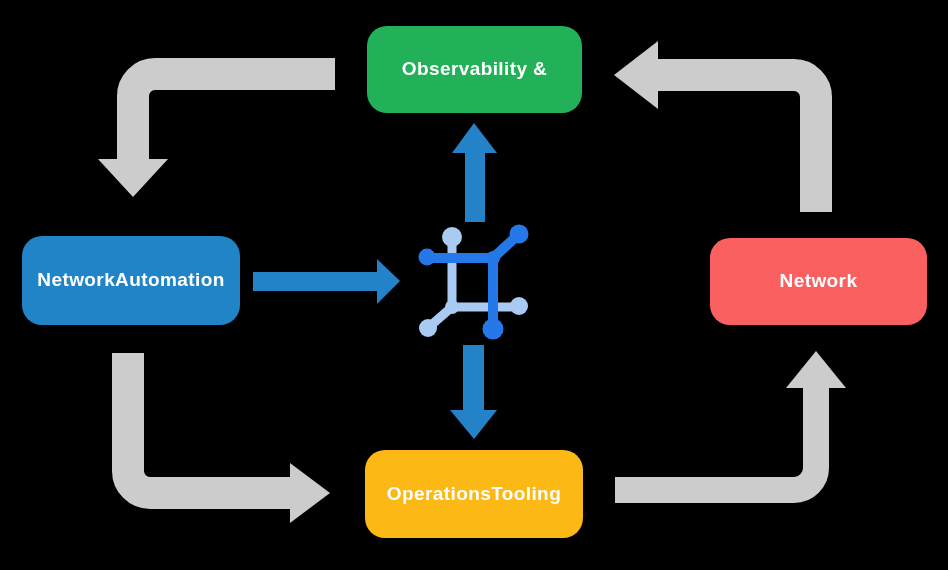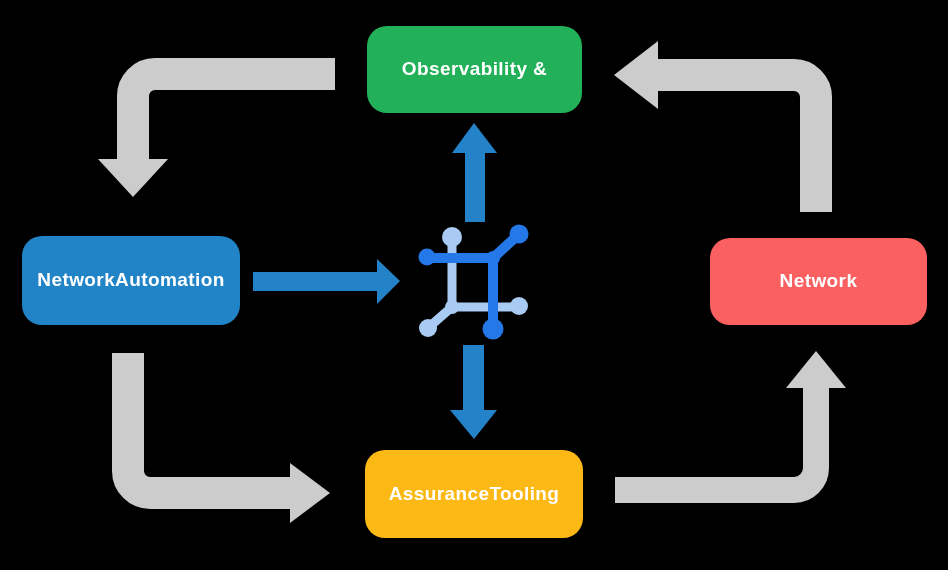--- a/index.html
+++ b/index.html
@@ -93,17 +93,17 @@
   <div class="node" id="node-operations" style="background: rgb(33, 132, 198); color: rgb(255, 255, 255);">
     <span>Network</span>
     <span>Automation</span>
   </div>
 
   <div class="node" id="node-infrastructure" style="background: rgb(251, 96, 96); color: rgb(255, 255, 255);">
     <span>Network</span>
   </div>
 
   <div class="node" id="node-tooling" style="background: rgb(252, 185, 21); color: rgb(255, 255, 255);">
-    <span>Assurance</span>
+    <span>Operations</span>
     <span>Tooling</span>
   </div>
 
 </div>
 
 </body></html>

